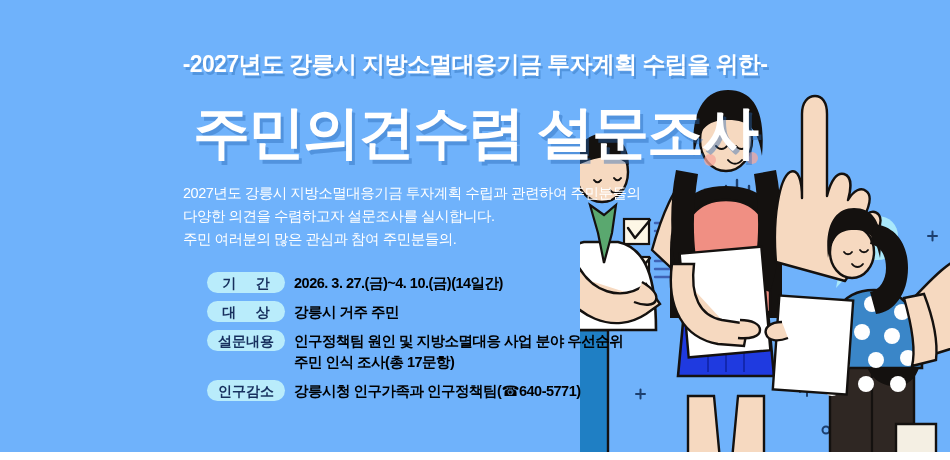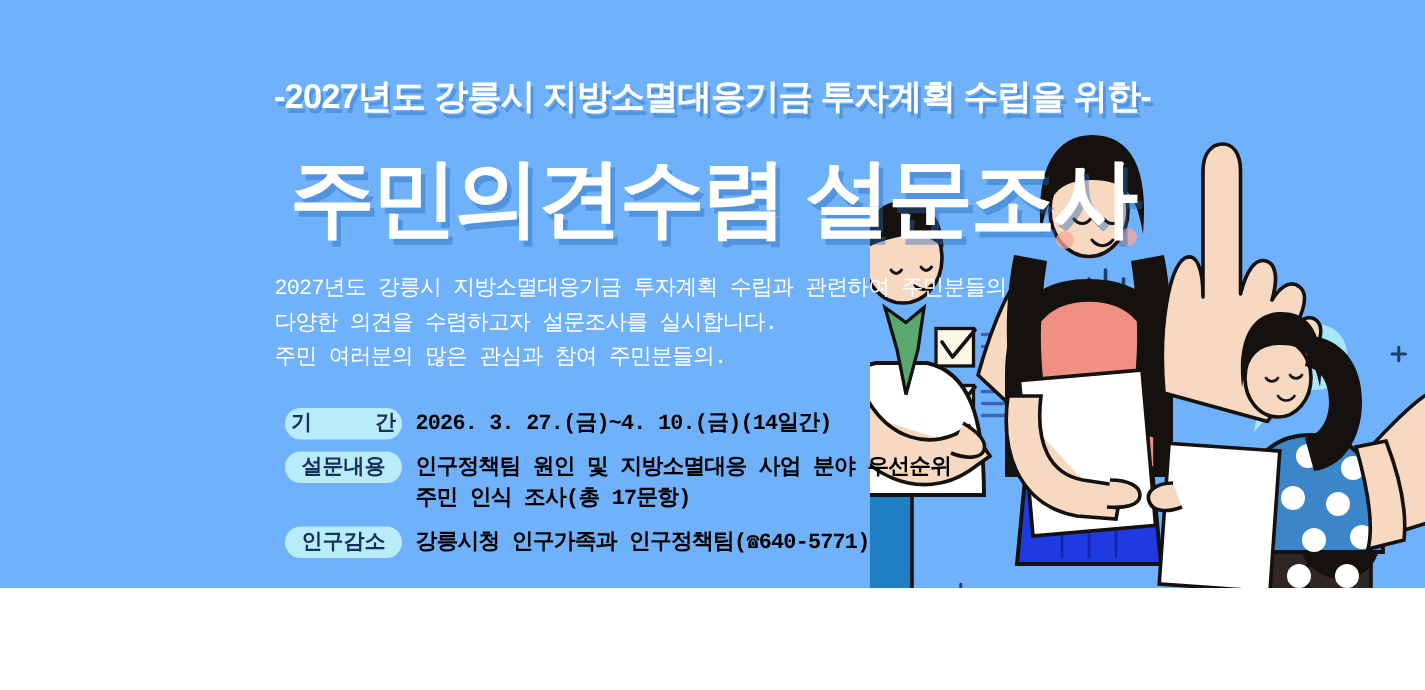--- a/index.html
+++ b/index.html
@@ -3,21 +3,21 @@
 <meta charset="utf-8">
 <style>
   * { box-sizing: border-box; margin: 0; padding: 0; }
   html, body {
     width: 950px; height: 460px;
     overflow: hidden;
     font-family: "Liberation Sans", "DejaVu Sans", sans-serif;
   }
   #banner {
     position: relative;
-    width: 950px; height: 392px;
+    width: 950px; height: 452px;
     background: #6fb2fb;
     overflow: hidden;
   }
 
   
   .headline-block {
     position: absolute;
     top: 52px; left: 0; width: 950px;
     text-align: center;
     z-index: 5;
@@ -48,29 +48,27 @@
     top: 182px; left: 183px;
     z-index: 5;
   }
   .body-copy p {
     font-size: 14.5px;
     color: #ffffff;
     line-height: 23px;
     letter-spacing: -0.5px;
     white-space: nowrap;
     font-weight: 500;
-    font-family: Liberation Mono, monospace;
   }
 
   
   .info-list {
     position: absolute;
-    top: 272px; left: 190px;
+    top: 272px; left: 207px;
     z-index: 6;
-    font-family: Liberation Mono, monospace;
   }
   .info-row {
     display: flex;
     align-items: flex-start;
     margin-bottom: 7px;
   }
   .info-label {
     flex: 0 0 auto;
     width: 78px;
     height: 21px;
@@ -257,20 +255,24 @@
     <p>다양한 의견을 수렴하고자 설문조사를 실시합니다.</p>
     <p>주민 여러분의 많은 관심과 참여 주민분들의.</p>
   </div>
 
   <div class="info-list">
     <div class="info-row">
       <span class="info-label">기     간</span>
       <span class="info-value">2026. 3. 27.(금)~4. 10.(금)(14일간)</span>
     </div>
     <div class="info-row">
+      <span class="info-label">대     상</span>
+      <span class="info-value">강릉시 거주 주민</span>
+    </div>
+    <div class="info-row">
       <span class="info-label">설문내용</span>
       <span class="info-value">인구정책팀 원인 및 지방소멸대응 사업 분야 우선순위
 주민 인식 조사(총 17문항)</span>
     </div>
     <div class="info-row">
       <span class="info-label">인구감소</span>
       <span class="info-value">강릉시청 인구가족과 인구정책팀(☎640-5771)</span>
     </div>
   </div>
 

